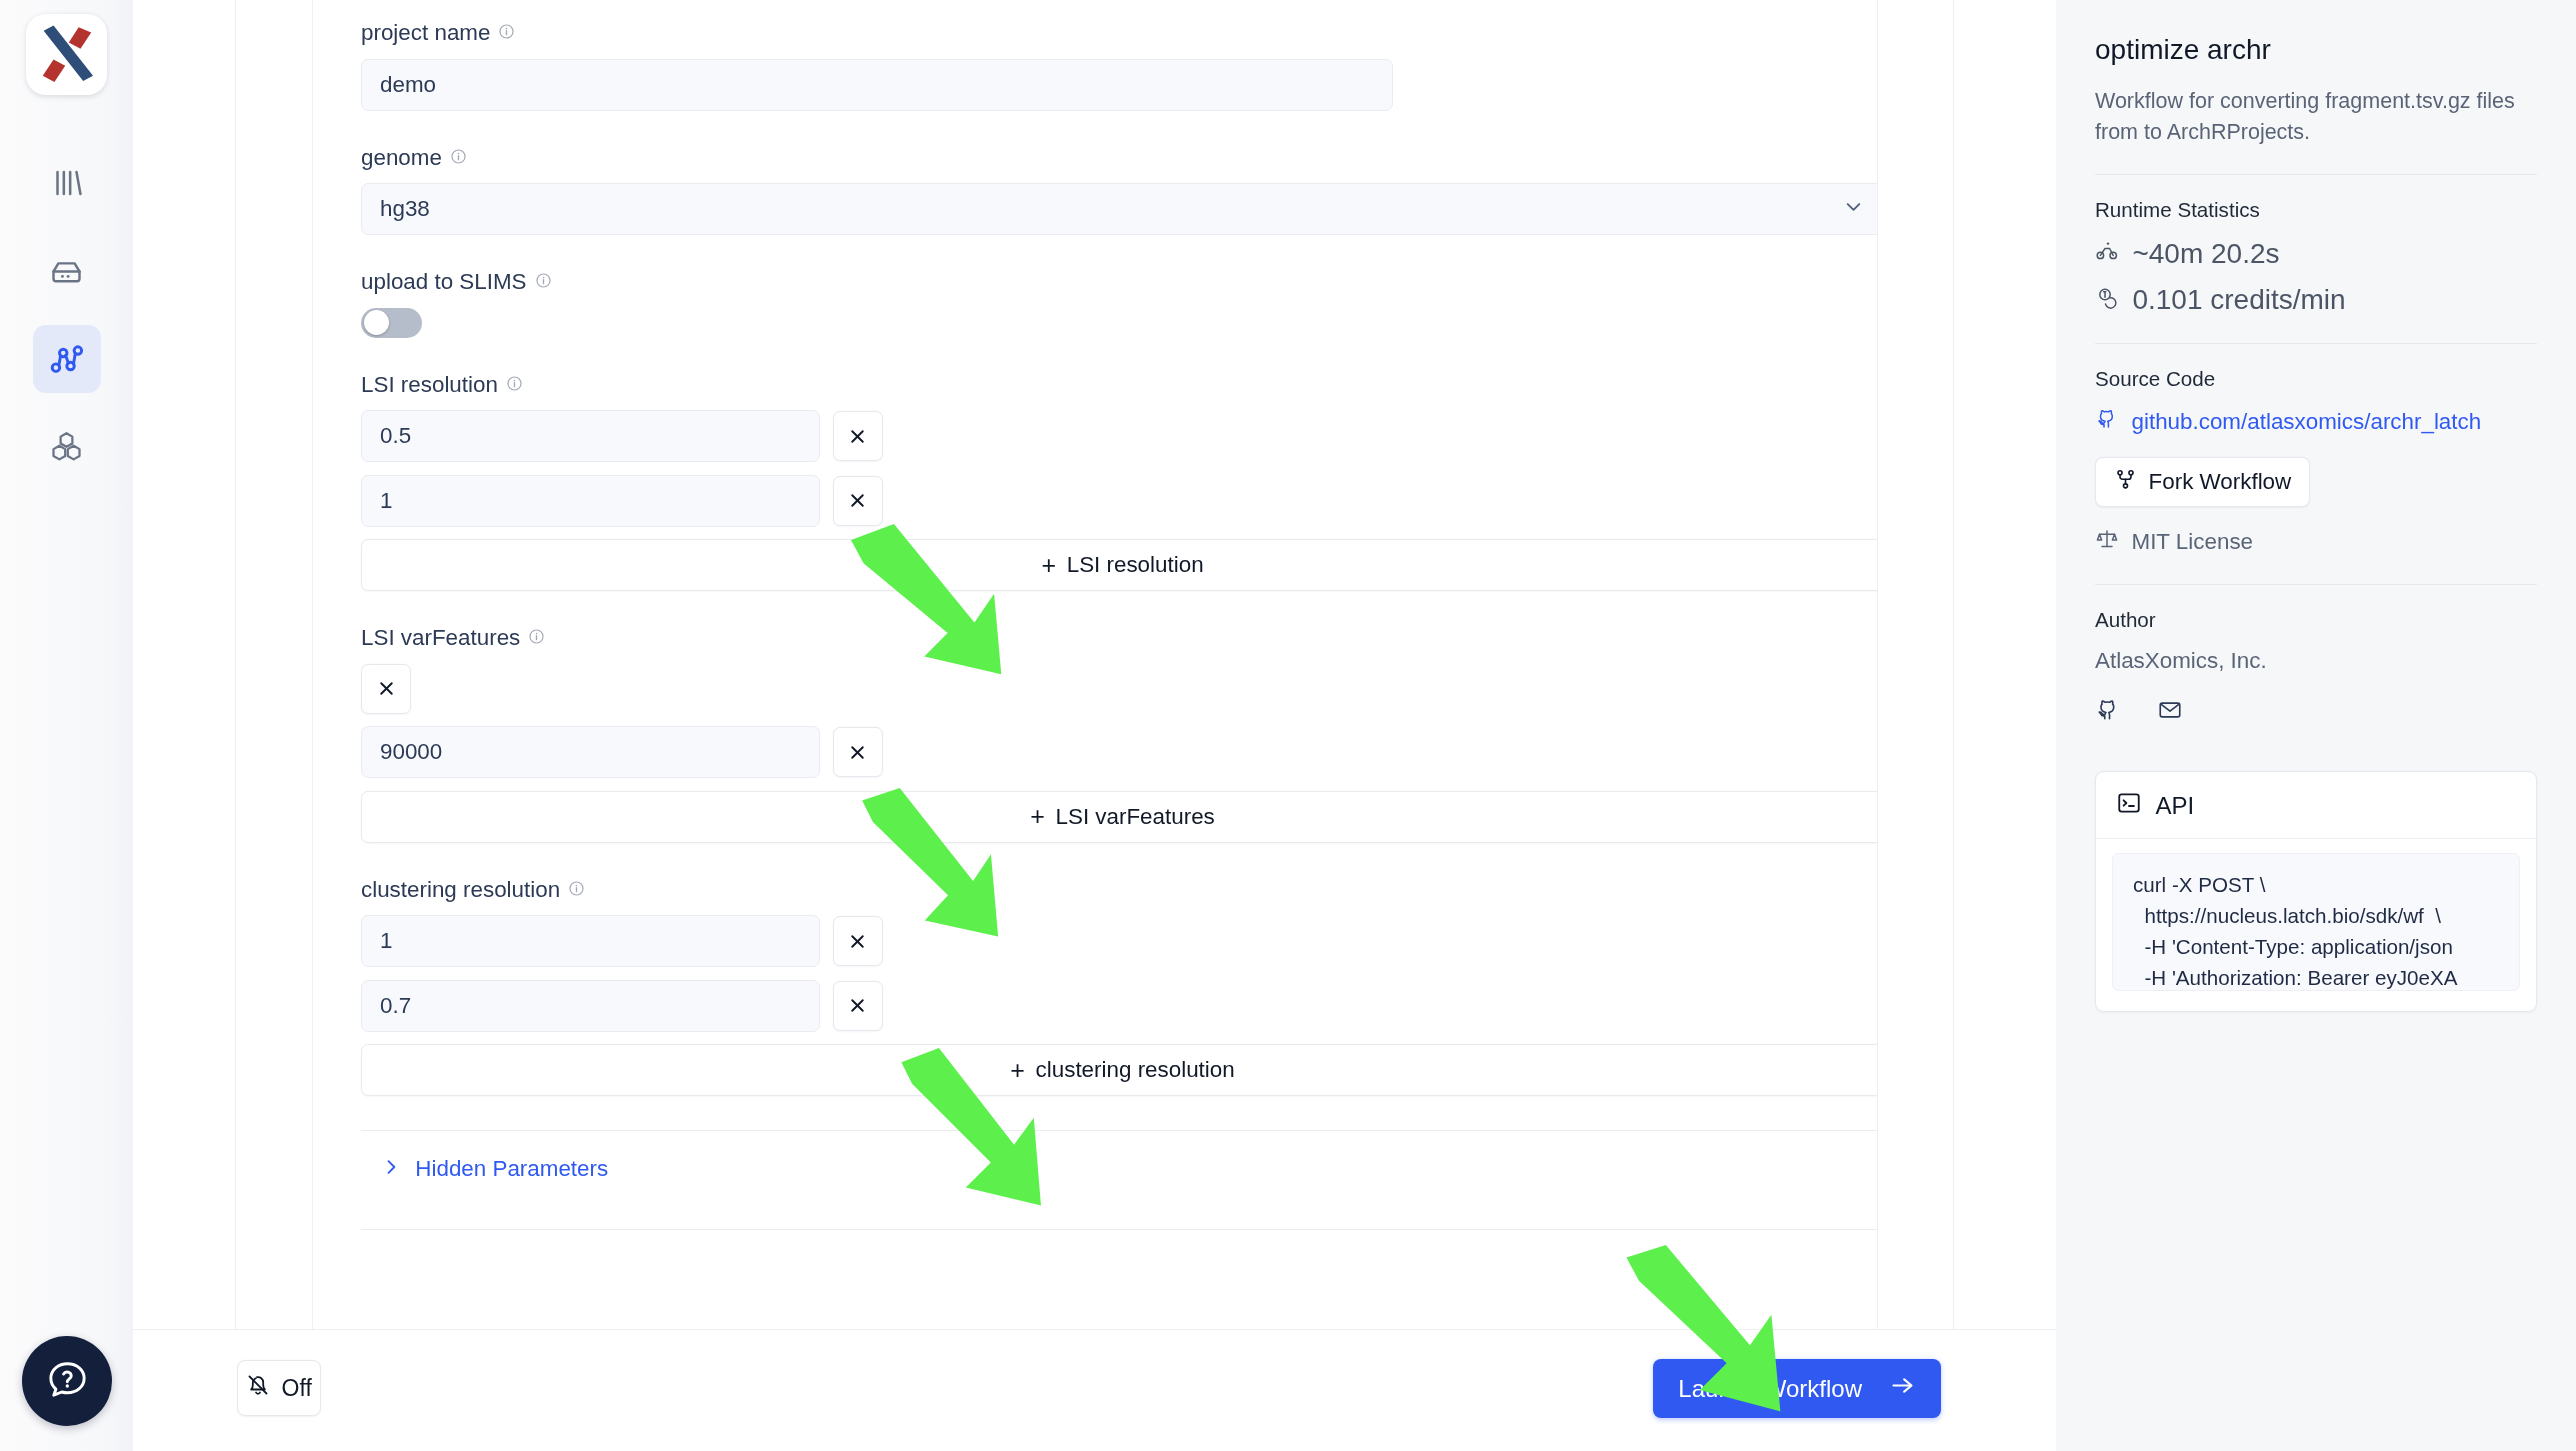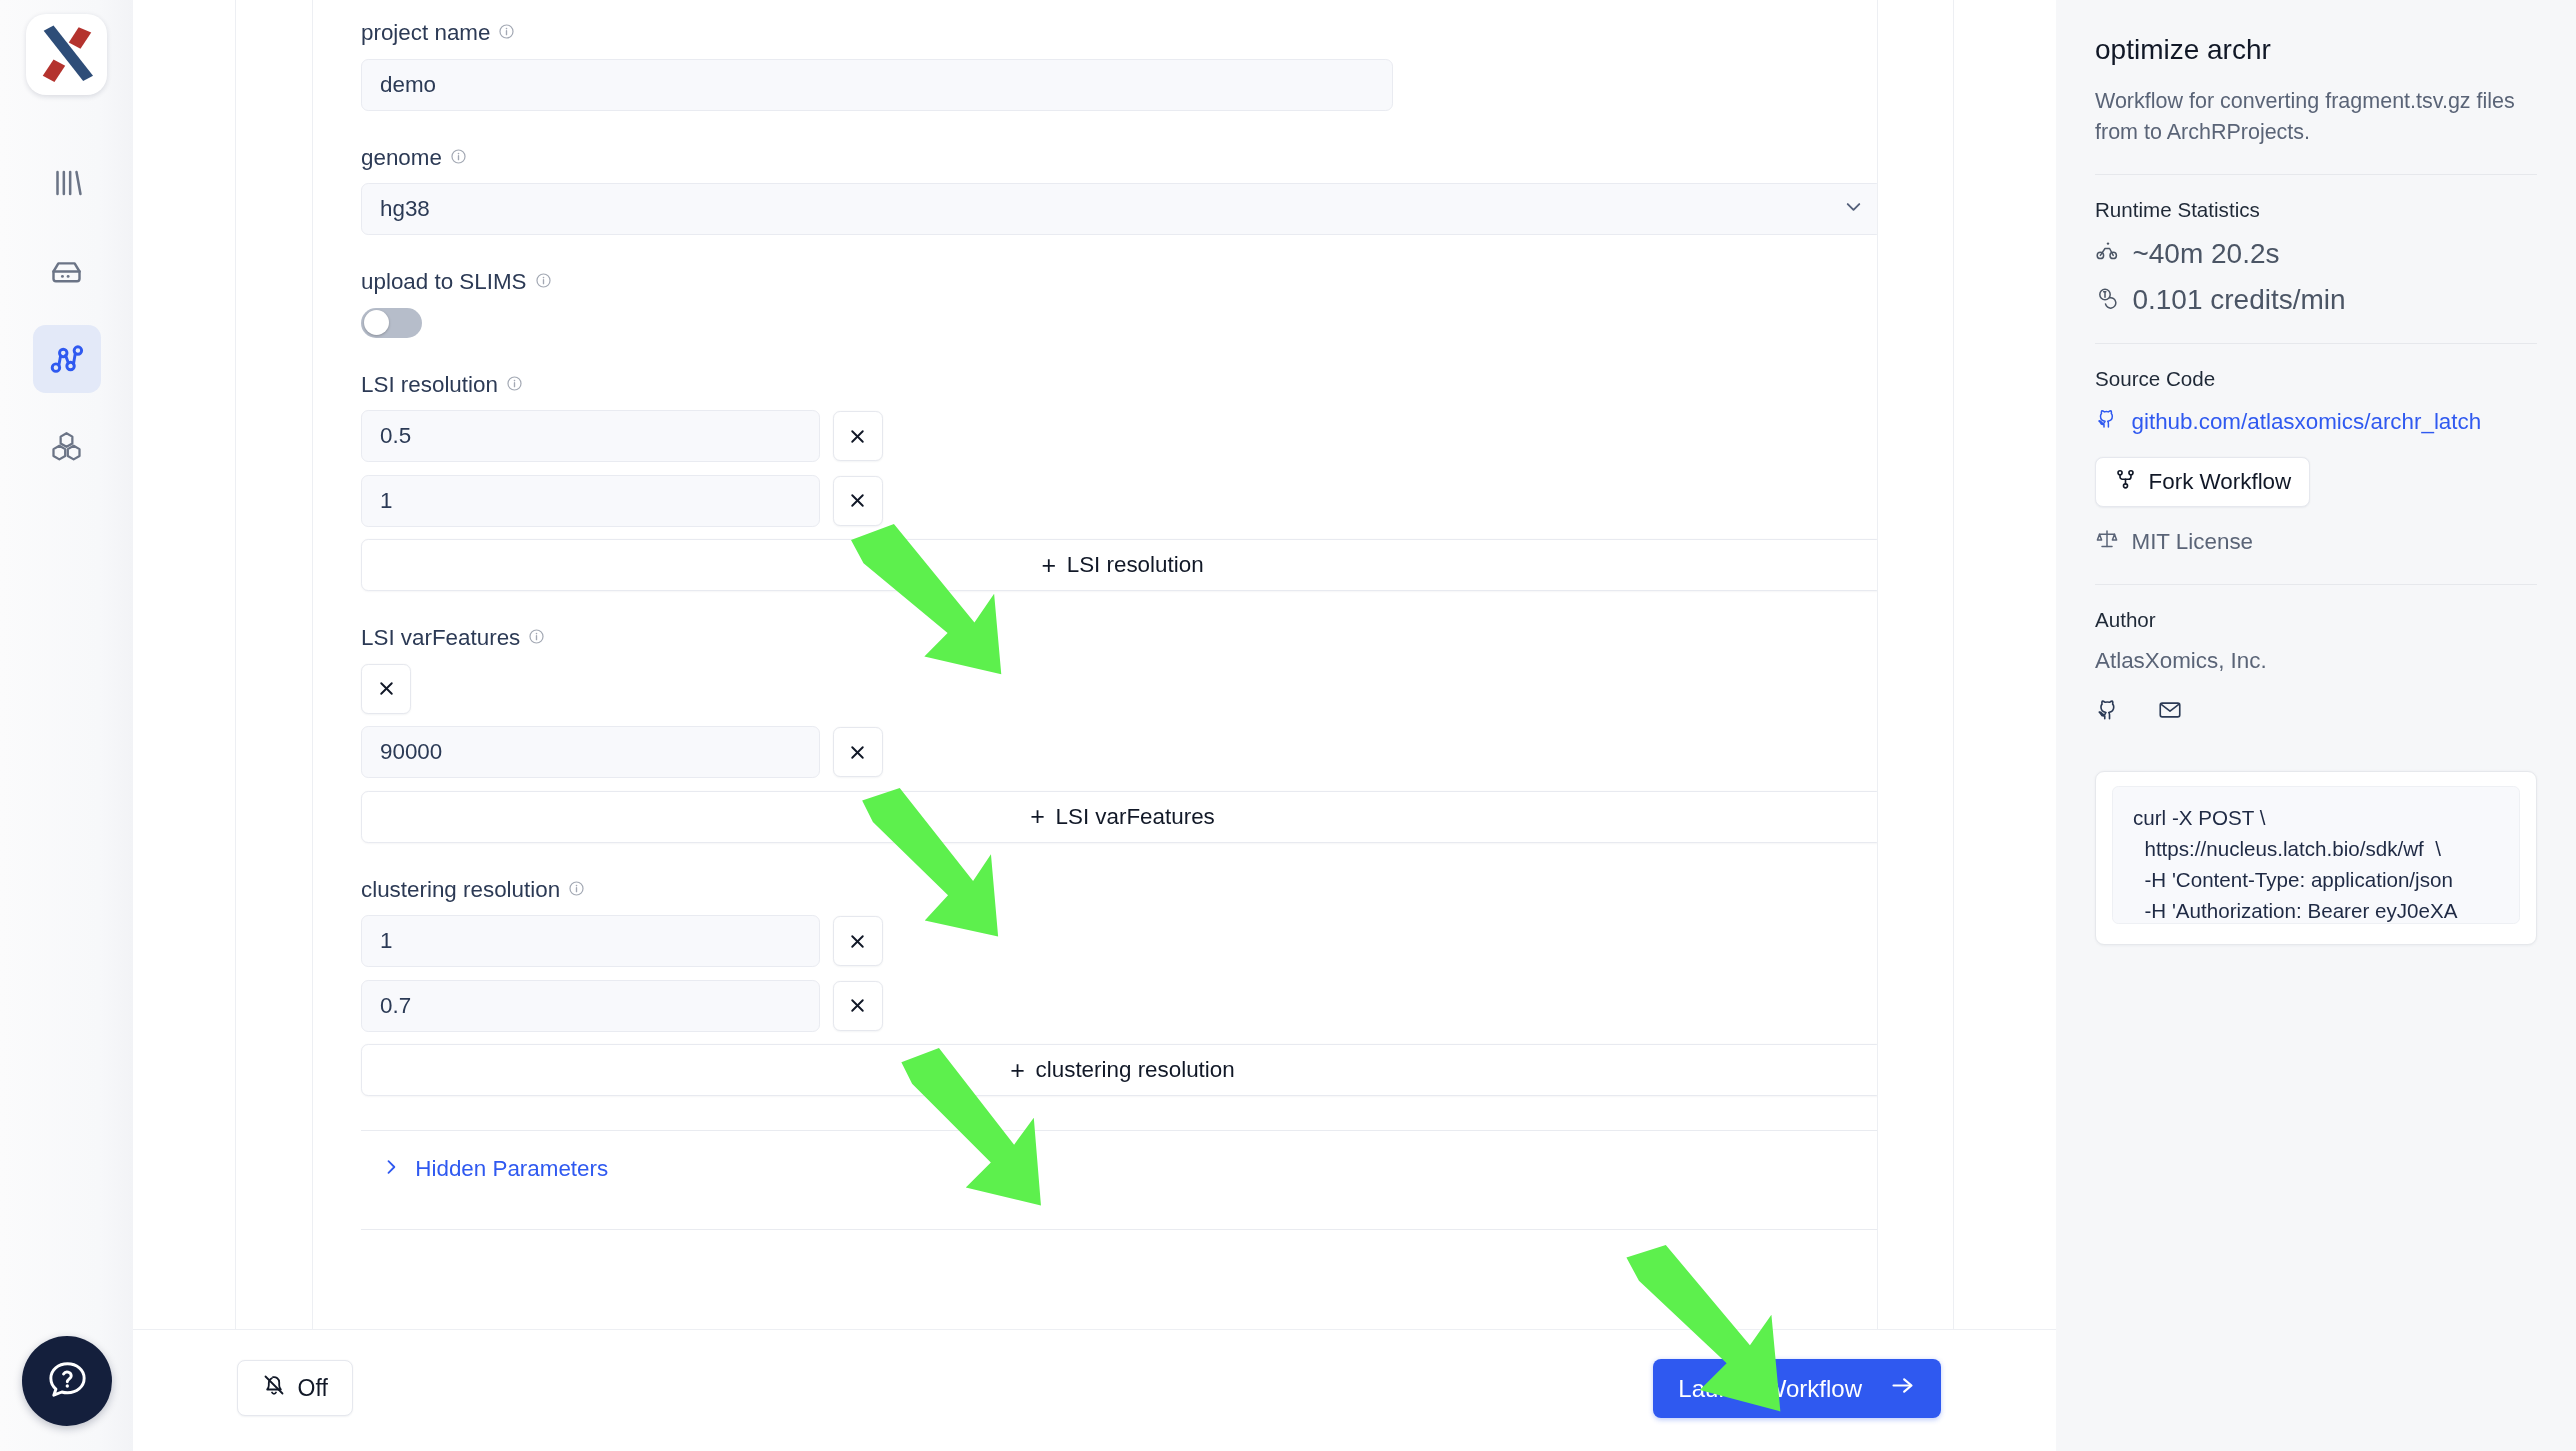--- a/index.html
+++ b/index.html
@@ -123,21 +123,21 @@
   .chev-r { color: #2f59f0; font-size: 23px; line-height: 1; }
 
   
   .bottom-bar {
     position: absolute; left: 133px; top: 1329px;
     width: 1923px; height: 122px; background: #ffffff;
     border-top: 0.9px solid #edeff3;
   }
   .off-btn {
     position: absolute; left: 104px; top: 30px;
-    height: 56px; padding: 0 24px; background: #ffffff;
+    height: 56px; padding: 0 8px; background: #ffffff;
     border: 0.9px solid #e6e8ee; border-radius: 8px;
     display: flex; align-items: center; gap: 11.6px;
     font-size: 23px; color: #111827; cursor: pointer;
     box-shadow: 0 0.9px 1.8px rgba(20,30,60,.06);
   }
   .launch-btn {
     position: absolute; right: 115px; top: 29px;
     height: 59px; padding: 0 25px; background: #2f59f0;
     border-radius: 8px; display: flex; align-items: center; gap: 27px;
     font-size: 24px; color: #ffffff; cursor: pointer;
@@ -550,20 +550,30 @@
       </span>
       <span>
         <svg width="26" height="26" viewBox="0 0 24 24" fill="none" stroke="#2b3a55" stroke-width="1.5" stroke-linecap="round" stroke-linejoin="round">
           <rect x="3" y="5.6" width="18" height="12.8" rx="1.8"></rect>
           <polyline points="3.6 6.6 12 13 20.4 6.6"></polyline>
         </svg>
       </span>
     </div>
 
     <div class="api-card">
+      <div class="api-head">
+        <span>
+          <svg width="26" height="26" viewBox="0 0 24 24" fill="none" stroke="#111827" stroke-width="1.7" stroke-linecap="round" stroke-linejoin="round">
+            <rect x="3" y="4" width="18" height="16" rx="2.2"></rect>
+            <polyline points="7 9.5 9.6 12 7 14.5"></polyline>
+            <line x1="12" y1="14.8" x2="16.5" y2="14.8"></line>
+          </svg>
+        </span>
+        <span>API</span>
+      </div>
       <div class="api-body">
         <div class="api-code">curl -X POST \
   https://nucleus.latch.bio/sdk/wf  \
   -H 'Content-Type: application/json
   -H 'Authorization: Bearer eyJ0eXA
   -d '{"workflow_id":"88045","param</div>
       </div>
     </div>
   </div>
 

